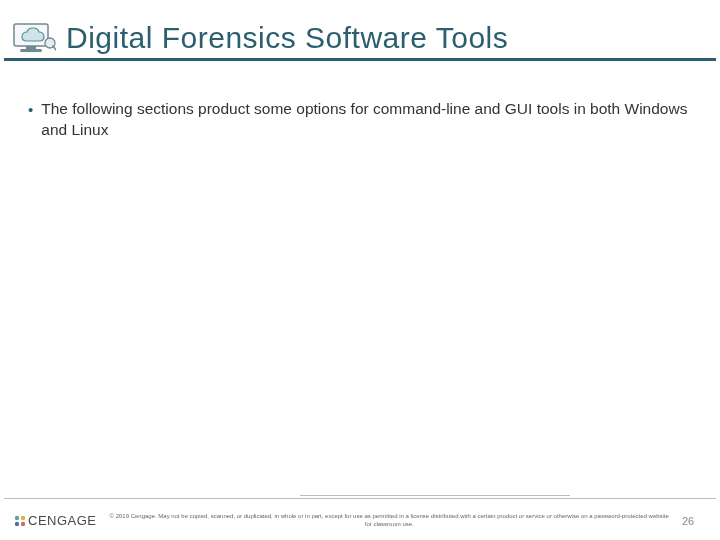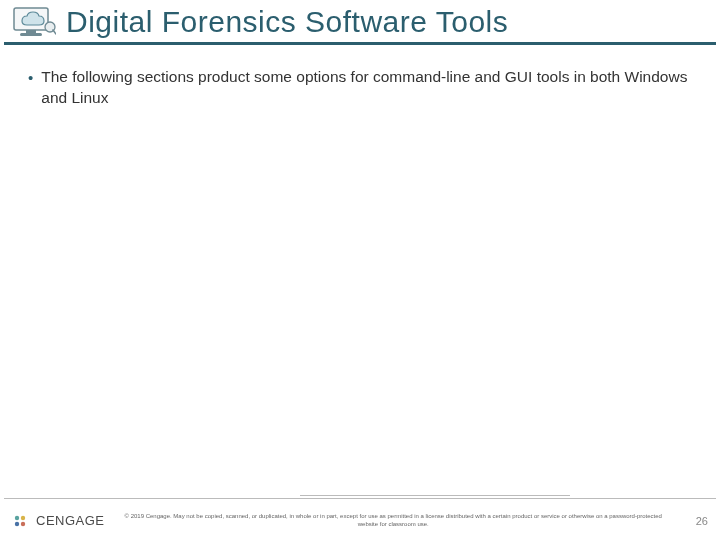--- a/index.html
+++ b/index.html
@@ -1,29 +1,29 @@
 <!DOCTYPE html>
 <html><head>
 <meta charset="utf-8">
 <style>
   * { box-sizing: border-box; margin: 0; padding: 0; }
   html, body { width: 720px; height: 540px; font-family: "Segoe UI", Arial, sans-serif; background: #fff; color: #333; overflow: hidden; }
   .slide { width: 720px; height: 540px; position: relative; display: flex; flex-direction: column; }
-  .header { display: flex; align-items: center; padding: 4px 8px 0 8px; border-bottom: 3px solid #2b5e6e; margin: 0 4px; }
+  .header { display: flex; align-items: center; padding: 4px 8px 0 8px; border-bottom: 3px solid #2b5e6e; margin: 16px 4px; }
   .header-icon { width: 44px; height: 38px; display: flex; align-items: center; justify-content: center; margin-right: 10px; }
   .title { font-size: 30px; font-weight: 400; color: #2b5e6e; letter-spacing: 0.5px; line-height: 1.1; padding-bottom: 4px; }
   .body { flex: 1 1 auto; padding: 22px 28px 0 28px; }
   .bullet-row { display: flex; align-items: flex-start; font-size: 15.5px; color: #333; line-height: 1.35; }
   .bullet-dot { color: #2b5e6e; margin-right: 8px; font-size: 15px; line-height: 1.4; }
   .bullet-text { flex: 1; }
   .footer { display: flex; align-items: center; border-top: 1px solid #bbb; margin: 0 4px; padding: 4px 8px 2px 8px; min-height: 42px; }
-  .brand { display: flex; gap: 8px; }
+  .brand { display: flex; gap: 0; }
   .brand-text { font-size: 13px; color: #4a4a4a; letter-spacing: 0.5px; }
   .legal { flex: 1; text-align: center; font-size: 6px; color: #666; line-height: 1.2; padding: 0 12px; }
-  .page-num { font-size: 11px; color: #888; width: 26px; text-align: right; }
+  .page-num { font-size: 11px; color: #888; width: 26px; }
   .scribble { position: relative; height: 4px; margin: 0 150px 0 300px; }
   .scribble::before { content: ""; position: absolute; left: 0; right: 0; top: 1px; border-top: 1px solid #bbb; }
   svg { display: block; }
 </style>
 </head>
 <body>
 
 <div class="slide">
 
   <div class="header">

